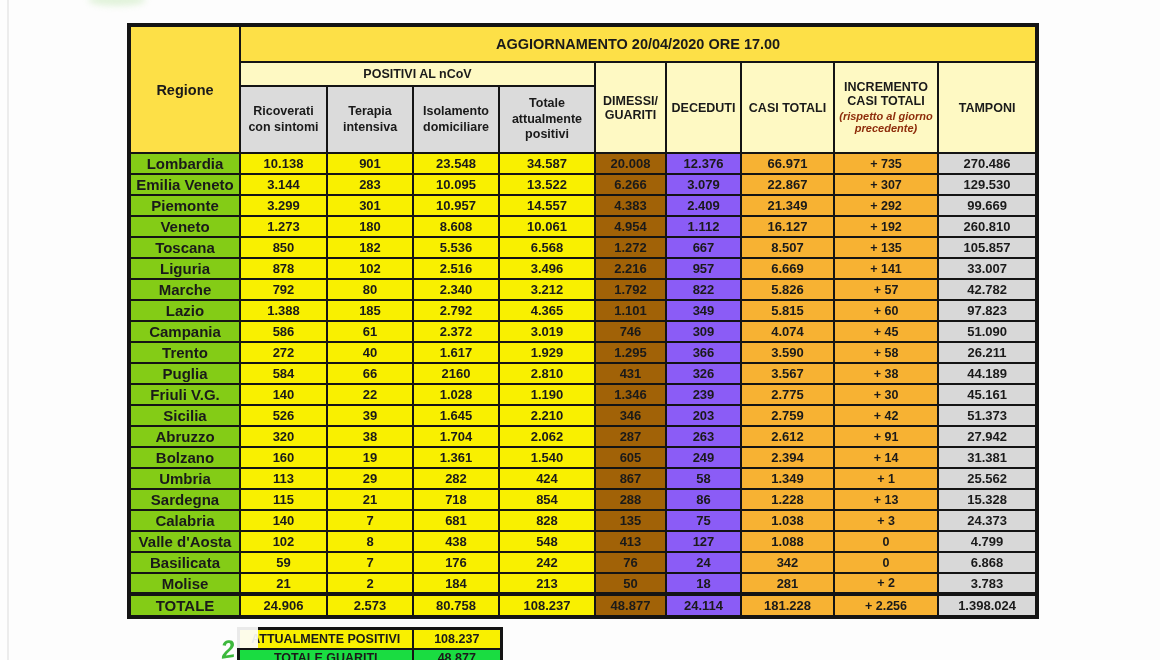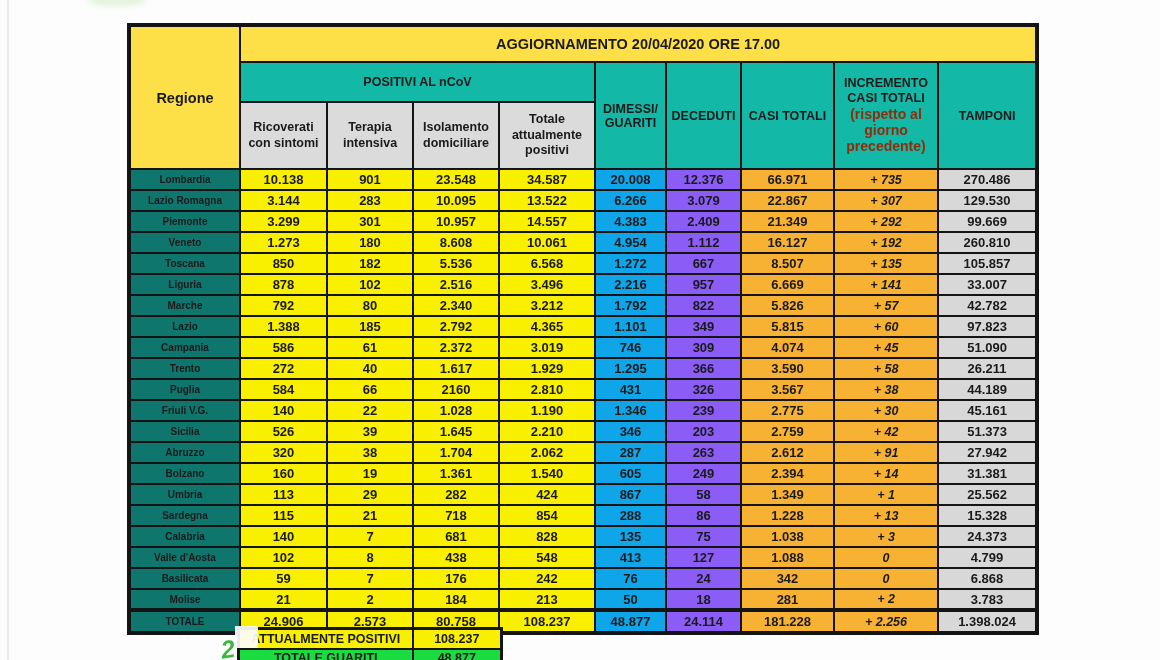--- a/index.html
+++ b/index.html
@@ -18,38 +18,38 @@
   table.main th, table.main td {
       border:2px solid #141414; text-align:center; vertical-align:middle;
       font-weight:bold; color:#1a1a1a; padding:0 2px; overflow:hidden;
   }
   col.w-region{width:111px;} col.w-ricoverati{width:87px;} col.w-terapia{width:86px;}
   col.w-isolamento{width:86px;} col.w-totale{width:96px;} col.w-dimessi{width:71px;}
   col.w-deceduti{width:75px;} col.w-casi{width:93px;} col.w-incremento{width:104px;}
   col.w-tamponi{width:99px;}
 
   tr.h1 th { height:37px; background:#fde047; font-size:14.5px; }
-  tr.h2 th { height:40px; background:#14b8a6; font-size:12.5px; }
+  tr.h2 th { height:24px; background:#fef9c3; font-size:12.5px; }
   tr.h3 th { height:67px; background:#dbdbdb; font-size:12.5px; line-height:1.25; }
   th.region-head { background:#dbdbdb; font-size:13px; border-right-width:3px; }
   th.hd-multiline { white-space:pre-line; }
   th.hd-orange { background:#f7b233; }
   th.hd-incremento { background:#f7b233; color:#8e2d0b; font-size:12px; line-height:1.15; }
-  th.hd-incremento .note { display:block; font-size:14px; font-weight:bold;
+  th.hd-incremento .note { display:block; font-size:11px; font-style:italic; font-weight:bold;
                            color:#8e2d0b; margin-top:1px; }
   th.hd-totpos { line-height:1.2; }
 
   tbody td { height:21px; font-size:13px; }
-  td.col-region { background:#0f766e; font-size:10px; border-right-width:3px; }
+  td.col-region { background:#84cc16; font-size:15px; border-right-width:3px; }
   td.col-ricoverati, td.col-terapia, td.col-isolamento { background:#f9f000; }
   td.col-totale { background:#f9f000; border-right-width:3px; }
-  td.col-dimessi { background:#0ea5e9; }
+  td.col-dimessi { background:#a16207; }
   td.col-deceduti { background:#8b5cf6; color:#841414; }
   td.col-casi { background:#f7b233; }
-  td.col-incremento { background:#f7b233; color:#55503c; font-style:italic; font-size:12.5px; }
+  td.col-incremento { background:#f7b233; color:#55503c; font-size:12.5px; }
   td.col-tamponi { background:#d8d8d8; }
   tr.totale-row td { height:23px; border-top-width:4px;text-align:center; }
 
   
   table.summary { position:absolute; left:237px; top:627px; width:263px;
                   border-collapse:collapse; table-layout:fixed;
                   border:3px solid #141414; }
   table.summary td { border:2px solid #141414; height:20px; text-align:center;
                      font-weight:bold; font-size:12.5px; color:#1a1a1a; }
   col.w-slabel{width:174px;} col.w-svalue{width:89px;}
@@ -113,21 +113,21 @@
           <td class="col-terapia">901</td>
           <td class="col-isolamento">23.548</td>
           <td class="col-totale">34.587</td>
           <td class="col-dimessi">20.008</td>
           <td class="col-deceduti">12.376</td>
           <td class="col-casi">66.971</td>
           <td class="col-incremento">+ 735</td>
           <td class="col-tamponi">270.486</td>
         </tr>
         <tr>
-          <td class="col-region">Lazio Romagna</td>
+          <td class="col-region">Emilia Veneto</td>
           <td class="col-ricoverati">3.144</td>
           <td class="col-terapia">283</td>
           <td class="col-isolamento">10.095</td>
           <td class="col-totale">13.522</td>
           <td class="col-dimessi">6.266</td>
           <td class="col-deceduti">3.079</td>
           <td class="col-casi">22.867</td>
           <td class="col-incremento">+ 307</td>
           <td class="col-tamponi">129.530</td>
         </tr>

